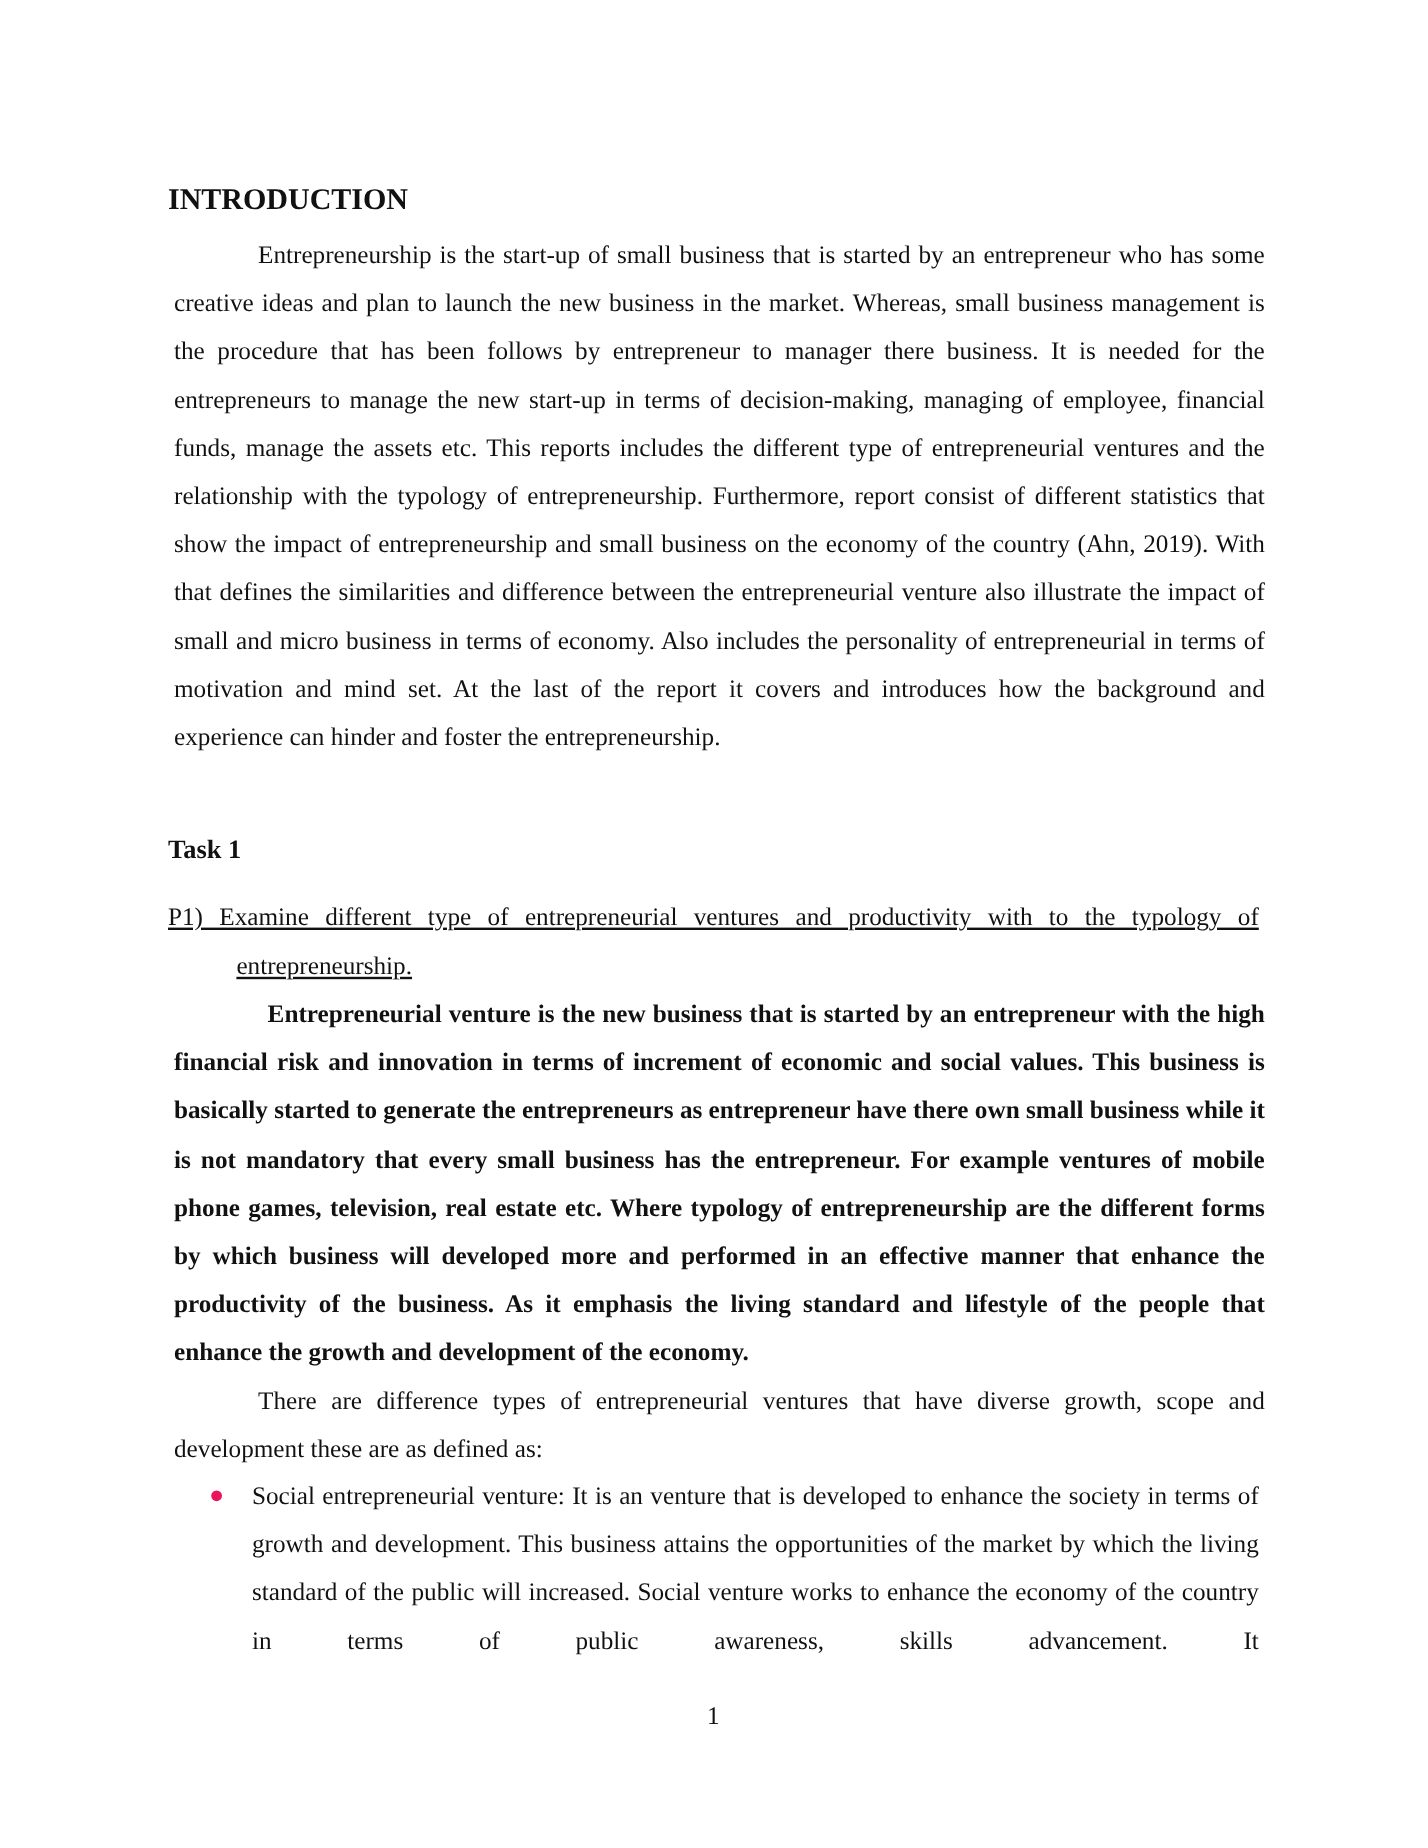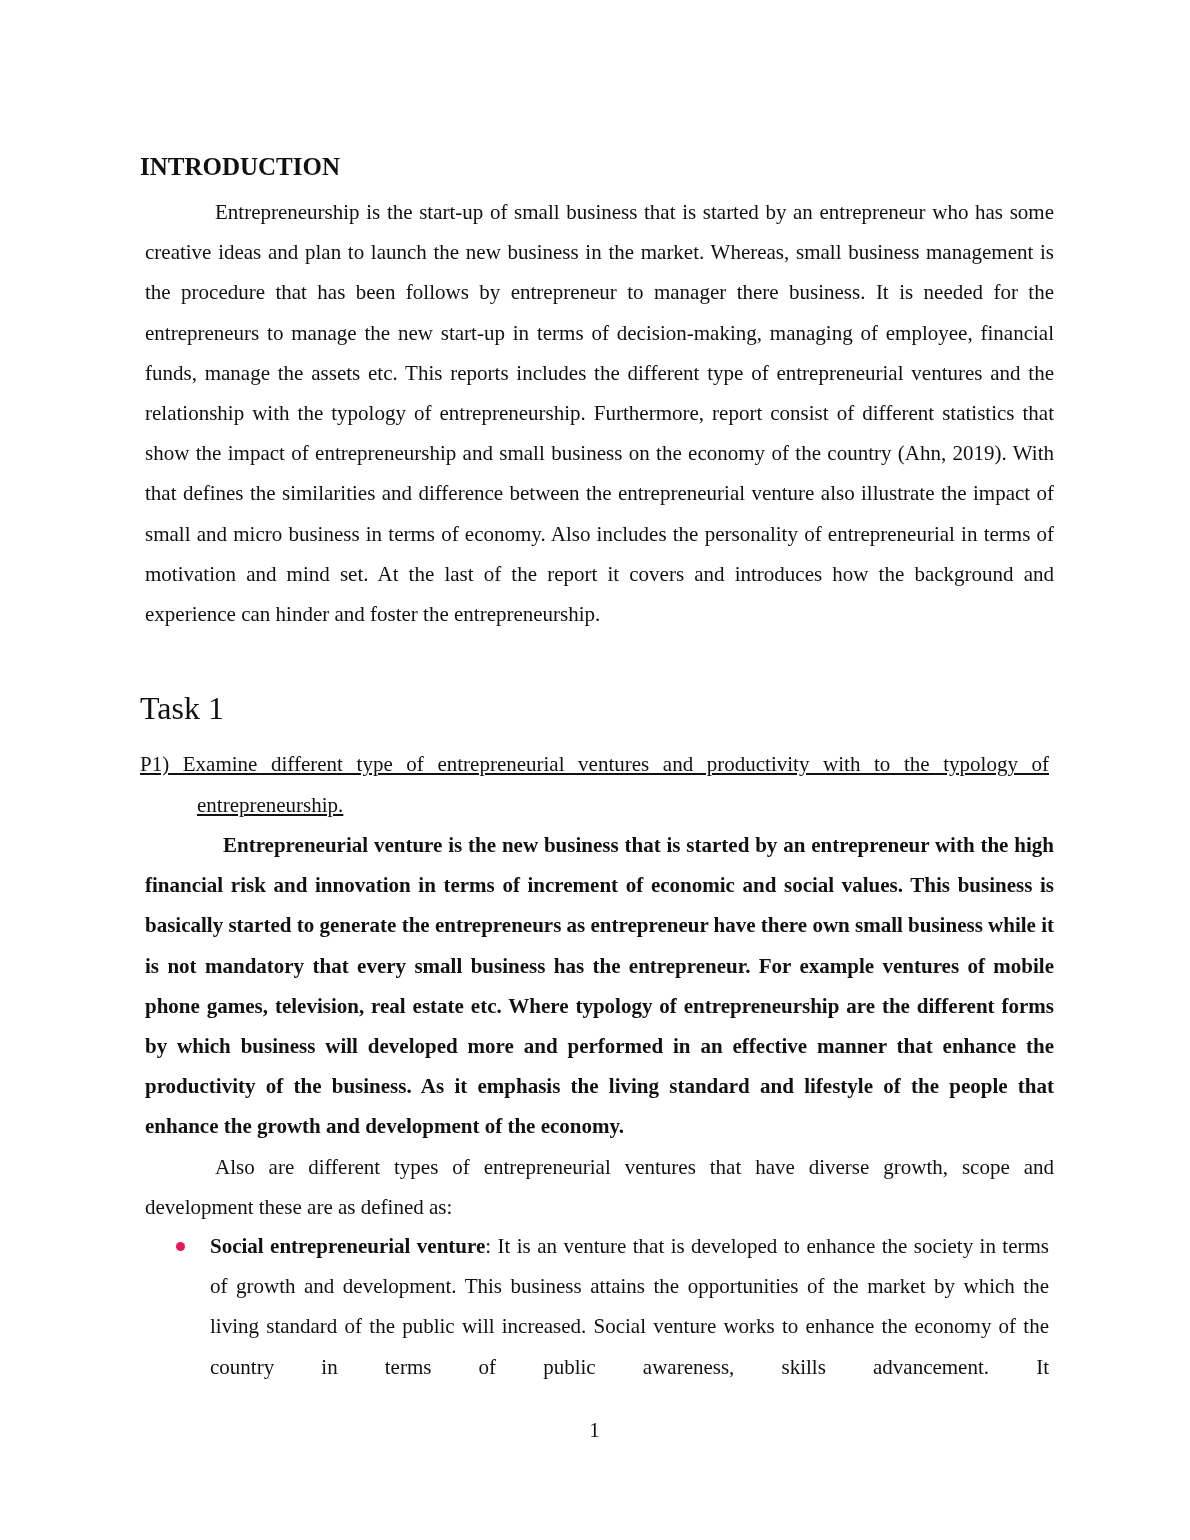--- a/index.html
+++ b/index.html
@@ -4,37 +4,37 @@
   <style>
     html, body { margin: 0; padding: 0; background: #ffffff; }
     body { width: 1190px; height: 1540px; position: relative; overflow: hidden;
            font-family: "Liberation Serif", "DejaVu Serif", serif; color: #111; }
     .page { position: absolute; left: 140px; top: 0; width: 909px; }
     h1.intro { position: absolute; top: 152px; left: 0; margin: 0; font-size: 25px; font-weight: bold; line-height: 30px; text-align: center; }
     .para { position: absolute; left: 5px; width: 909px; margin: 0; font-size: 21px;
             line-height: 40.2px; text-align: justify; text-align-last: left; }
     .indent { text-indent: 70px; }
     .indent2 { text-indent: 78px; font-weight: bold; }
-    h2.task { position: absolute; top: 693px; left: 0; margin: 0; font-size: 32px; font-weight: normal; line-height: 30px; }
+    h2.task { position: absolute; top: 693px; left: 0; margin: 0; font-size: 22px; font-weight: bold; line-height: 30px; }
     .p1 { position: absolute; top: 744px; left: 0; width: 909px; margin: 0; font-size: 21px; line-height: 40.5px;
           text-decoration: underline; text-align: justify; text-align-last: left; padding-left: 57px; text-indent: -57px; box-sizing: border-box; }
     .bullet-wrap { position: absolute; top: 1226px; left: 70px; width: 839px; }
     .bullet-dot { position: absolute; left: -34px; top: 16px; width: 9px; height: 9px; border-radius: 50%; background: #e8175d; }
     .bullet-text { margin: 0; font-size: 21px; line-height: 40.2px; text-align: justify; text-align-last: justify; }
-    .bullet-text b { font-weight: bold; }
+    .bullet-text b { font-weight: normal; }
     .page-number { position: absolute; top: 1418px; left: 0; width: 909px; text-align: center; font-size: 21px; }
   </style>
 </head>
 <body>
 
 <div class="page">
   <h1 class="intro">INTRODUCTION</h1>
   <p class="para indent" style="top:192px;">Entrepreneurship is the start-up of small business that is started by an entrepreneur who has some creative ideas and plan to launch the new business in the market. Whereas, small business management is the procedure that has been follows by entrepreneur to manager there business. It is needed for the entrepreneurs to manage the new start-up in terms of decision-making, managing of employee, financial funds, manage the assets etc. This reports includes the different type of entrepreneurial ventures and the relationship with the typology of entrepreneurship. Furthermore, report consist of different statistics that show the impact of entrepreneurship and small business on the economy of the country (Ahn, 2019). With that defines the similarities and difference between the entrepreneurial venture also illustrate the impact of small and micro business in terms of economy. Also includes the personality of entrepreneurial in terms of motivation and mind set. At the last of the report it covers and introduces how the background and experience can hinder and foster the entrepreneurship.</p>
   <h2 class="task">Task 1</h2>
   <p class="p1">P1) Examine different type of entrepreneurial ventures and productivity with to the typology of entrepreneurship.</p>
   <p class="para indent2" style="top:825px;">Entrepreneurial venture is the new business that is started by an entrepreneur with the high financial risk and innovation in terms of increment of economic and social values. This business is basically started to generate the entrepreneurs as entrepreneur have there own small business while it is not mandatory that every small business has the entrepreneur. For example ventures of mobile phone games, television, real estate etc. Where typology of entrepreneurship are the different forms by which business will developed more and performed in an effective manner that enhance the productivity of the business. As it emphasis the living standard and lifestyle of the people that enhance the growth and development of the economy.</p>
-  <p class="para indent" style="top:1147px;">Also are different types of entrepreneurial ventures that have diverse growth, scope and development these are as defined as:</p>
+  <p class="para indent" style="top:1147px;">There are difference types of entrepreneurial ventures that have diverse growth, scope and development these are as defined as:</p>
   <div class="bullet-wrap">
     <span class="bullet-dot" style="background: rgb(232, 23, 93);"></span>
     <p class="bullet-text"><b>Social entrepreneurial venture</b><span>: It is an venture that is developed to enhance the society in terms of growth and development. This business attains the opportunities of the market by which the living standard of the public will increased. Social venture works to enhance the economy of the country in terms of public awareness, skills advancement. It</span></p>
   </div>
   <div class="page-number">1</div>
 </div>
 
 </body></html>

